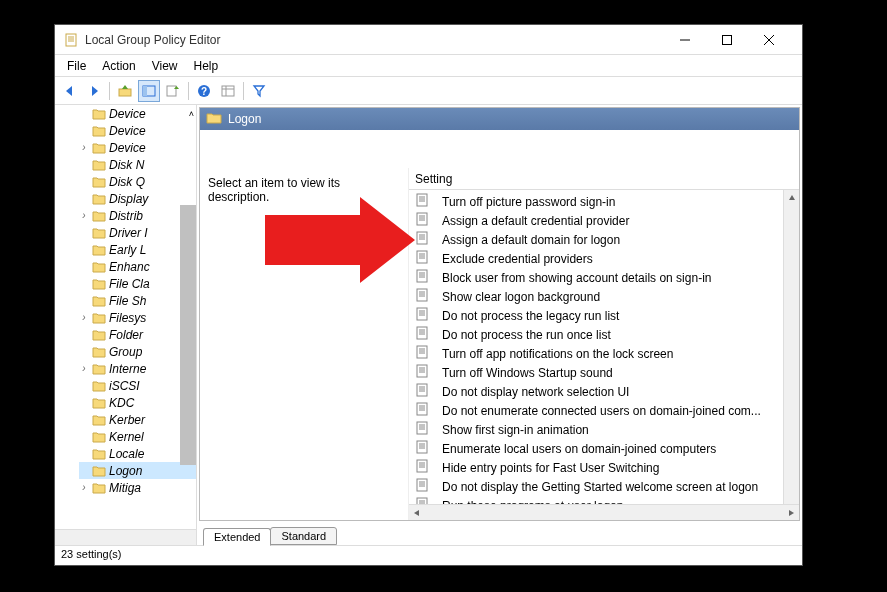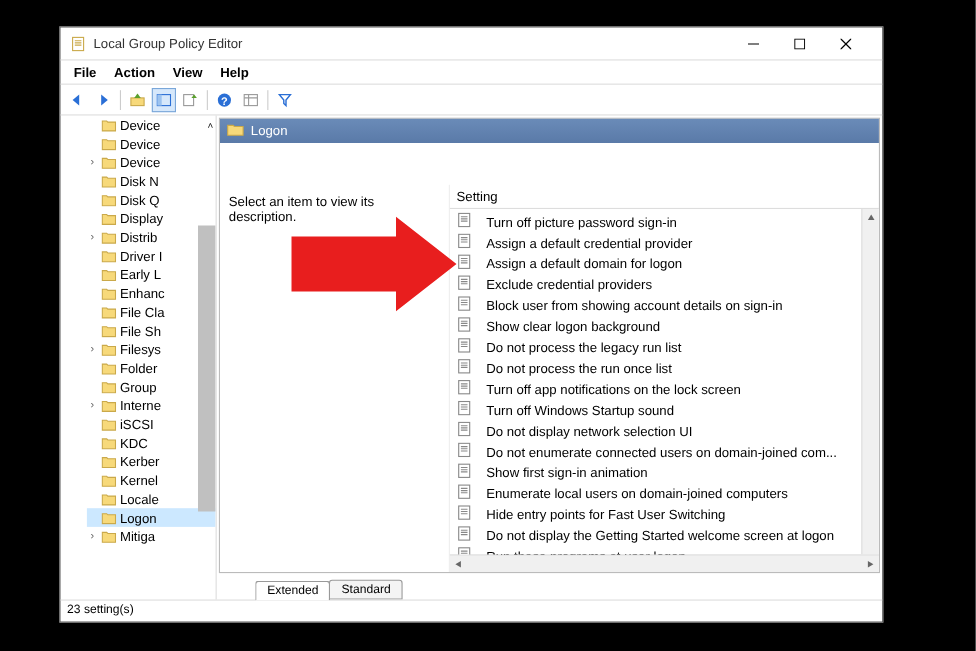--- a/index.html
+++ b/index.html
@@ -4,47 +4,47 @@
 <style>
 * { box-sizing: border-box; margin: 0; padding: 0; }
 body { background: #000; font-family: 'Segoe UI', Tahoma, sans-serif; font-size: 12px; color: #000; width: 887px; height: 592px; position: relative; }
 .window { position: absolute; left: 54px; top: 24px; width: 749px; height: 542px; background: #fff; border: 1px solid #555; display: flex; flex-direction: column; }
 .titlebar { height: 30px; display: flex; align-items: center; padding: 0 12px 0 8px; border-bottom: 1px solid #ddd; }
 .titlebar .icon { width: 16px; height: 16px; margin-right: 6px; }
 .titlebar .title { flex: 1; color: #333; }
 .wincontrols { display: flex; }
 .winbtn { width: 42px; height: 28px; display: flex; align-items: center; justify-content: center; color: #333; }
 .menubar { height: 22px; display: flex; align-items: center; padding: 0 4px; border-bottom: 1px solid #ddd; }
-.menubar span { padding: 2px 8px; font-weight: bold; }
+.menubar span { padding: 2px 8px; }
 .toolbar { height: 28px; display: flex; align-items: center; padding: 0 4px; border-bottom: 1px solid #ddd; gap: 2px; }
 .tbtn { width: 22px; height: 22px; display: flex; align-items: center; justify-content: center; }
 .tbsep { width: 1px; height: 18px; background: #ccc; margin: 0 2px; }
 .body { flex: 1; display: flex; min-height: 0; }
 .treepane { width: 142px; border-right: 1px solid #ddd; overflow: hidden; position: relative; }
-.treetable { display: flex; flex-direction: row; height: 100%; }
+.treetable { display: flex; flex-direction: column; height: 100%; font-style: italic; }
 .treebody { flex:1; overflow-y: auto; overflow-x: hidden; padding-left: 24px; }
 .treeitem { display: flex; align-items: center; height: 17px; white-space: nowrap; gap: 3px; }
 .treeitem.selected { background: #cce8ff; }
 .exp { width: 10px; display: inline-flex; justify-content: center; color: #666; font-size: 10px; }
 .fico { width: 14px; height: 12px; }
 .treescroll-h { height: 16px; border-top: 1px solid #ddd; background: #f0f0f0; position:relative; }
 .rightpane { flex: 1; display: flex; flex-direction: column; min-width: 0; }
 .content { flex: 1; border: 1px solid #bbb; margin: 2px; display: flex; flex-direction: column; min-height: 0; }
 .headerrow { height: 22px; background: linear-gradient(#6a8bb8, #5a7aa8); color: #fff; display: flex; align-items: center; padding: 0 6px; gap: 6px; }
 .contentbody { flex: 1; display: flex; min-height: 0; margin-top: 38px; }
 .descol { width: 208px; padding: 8px; }
 .listcol { flex: 1; display: flex; flex-direction: column; border-left: 1px solid #eee; min-width:0; }
 .listhead { height: 22px; border-bottom: 1px solid #ddd; display: flex; align-items: center; padding: 0 6px; }
 .listbody { flex: 1; overflow: hidden; padding: 2px 0; position:relative; }
 .lrow { display: flex; align-items: center; height: 19px; padding: 0 6px; gap: 13px; white-space: nowrap; }
 .listscroll-v { position:absolute; right:0; top:0; width:16px; height:100%; background:#f0f0f0; border-left:1px solid #ddd; }
 .listscroll-h { height: 16px; border-top: 1px solid #ddd; background:#f0f0f0; display:flex; }
 .tabs { height: 22px; display: flex; align-items: flex-end; padding-left: 6px; }
 .tab { padding: 2px 10px; border: 1px solid #999; border-top-left-radius: 3px; border-top-right-radius: 3px; margin-right: -1px; background: #f4f4f4; font-size:11px; }
-.tab.active { background: #fff; border-bottom: 1px solid #fff; position: relative; top: 1px; margin-left: 29px; }
+.tab.active { background: #fff; border-bottom: 1px solid #fff; position: relative; top: 1px; }
 .statusbar { height: 20px; border-top: 1px solid #ddd; padding: 2px 6px; font-size: 11px; }
 .bigarrow { position: absolute; left: 260px; top: 195px; pointer-events: none; }
 .scrollthumb-v { position:absolute; right:0; width:16px; background:#c0c0c0; }
 </style>
 </head>
 <body>
 
 <div class="window">
 
   <div class="titlebar">

